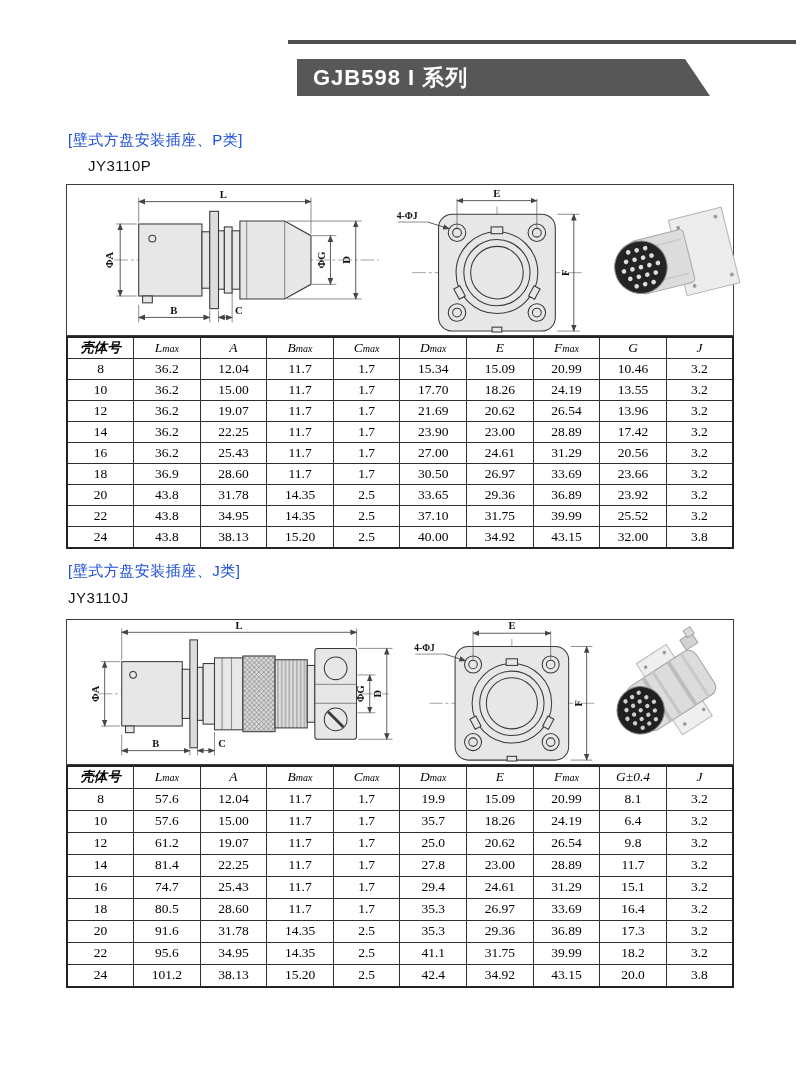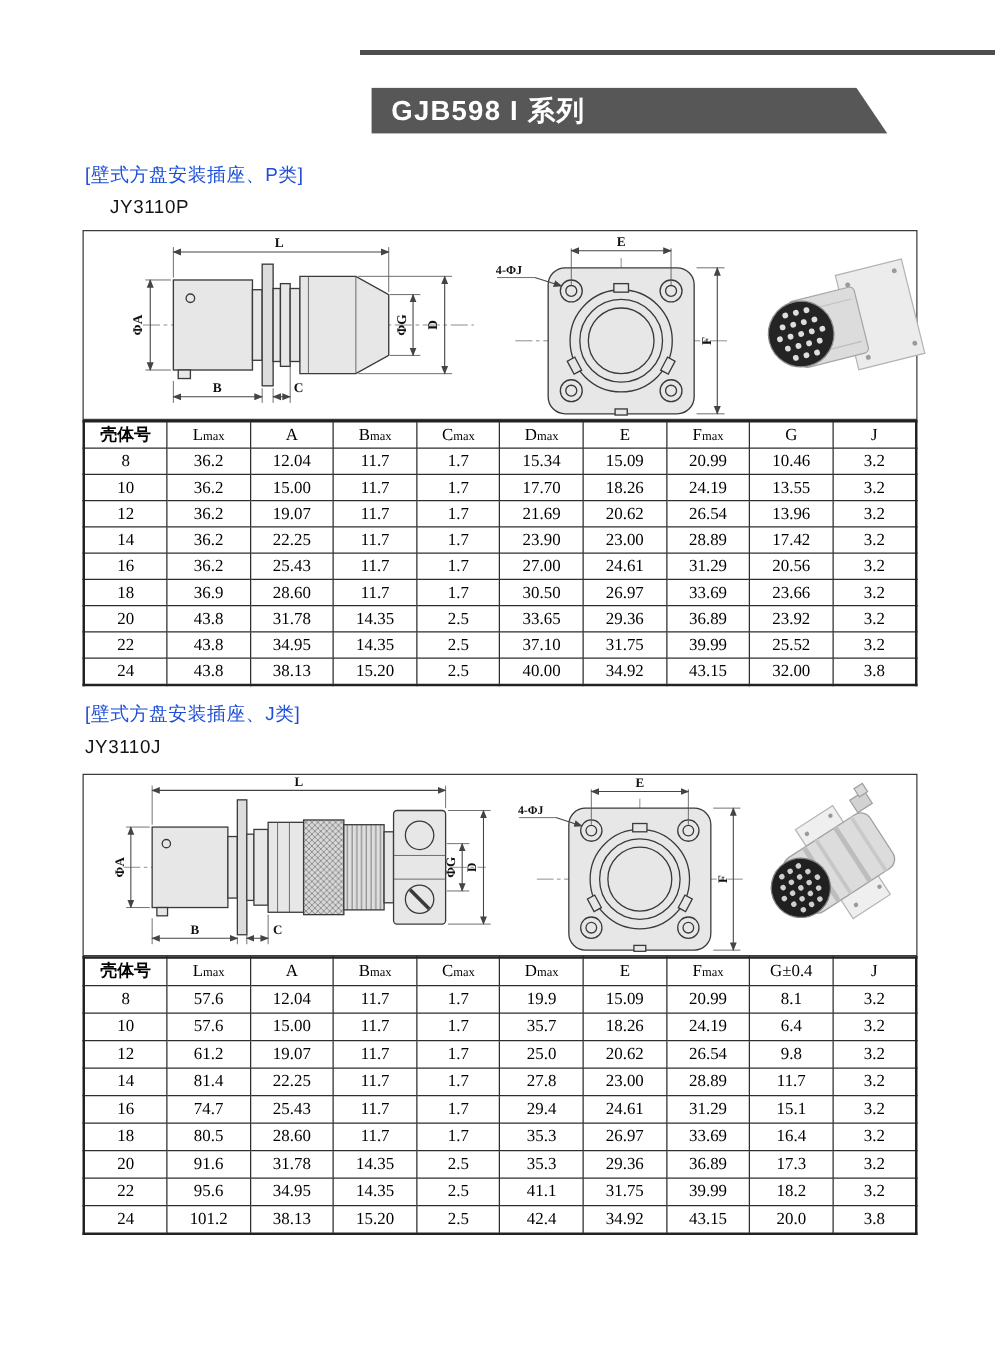--- a/index.html
+++ b/index.html
@@ -1,21 +1,21 @@
 <!DOCTYPE html>
 <html><head>
 <meta charset="utf-8">
 <style>
   html,body{margin:0;padding:0;background:#fff;}
   .page{position:relative;width:800px;height:1086px;background:#ffffff;
         font-family:"Liberation Sans",sans-serif;overflow:hidden;}
 
   .top-rule{position:absolute;left:288px;top:40px;width:508px;height:4px;background:#4e4e4e;}
 
-  .banner{position:absolute;left:297px;top:70px;width:413px;height:37px;background:#575757;
+  .banner{position:absolute;left:297px;top:59px;width:413px;height:37px;background:#575757;
           clip-path:polygon(0 0,388px 0,100% 100%,0 100%);
           color:#ffffff;font-weight:bold;font-size:22px;line-height:37px;text-indent:16px;letter-spacing:1px;}
 
   .sec-label{position:absolute;left:68px;font-size:15px;color:#1d4ed8;letter-spacing:.5px;}
   .model{position:absolute;left:68px;font-size:15px;color:#141414;letter-spacing:.5px;}
   #sec1-label{top:131px;} #sec1-model{top:157px;margin-left:20px;}
   #sec2-label{top:562px;} #sec2-model{top:589px;}
 
   .draw-box{position:absolute;left:66px;width:666px;border:1px solid #3c3c3c;background:#fff;}
   #box1{top:184px;height:150px;}
@@ -32,21 +32,21 @@
   text.dms{font-family:"Liberation Serif",serif;font-size:10px;font-weight:bold;fill:#111;}
 
   table.dims{position:absolute;left:66px;width:668px;border-collapse:collapse;table-layout:fixed;
              font-family:"Liberation Serif",serif;border:2px solid #222;}
   #table1{top:336px;} #table2{top:765px;}
   .dims th,.dims td{border:1px solid #2e2e2e;text-align:center;vertical-align:middle;
                     font-size:13.5px;color:#000;padding:0;line-height:1.1;}
   #table1 th,#table1 td{height:20px;}
   #table2 th,#table2 td{height:21px;}
   .dims th:first-child{font-weight:bold;font-family:"Liberation Sans",sans-serif;font-size:13px;}
-  .dims th{font-weight:normal;}
+  .dims th{font-weight:normal;font-style:italic;}
   .dims th .hm{font-size:13.5px;}
   .dims th .hs{font-size:10px;}
 </style>
 </head>
 <body>
 
 <div class="page">
 
   <div class="top-rule"></div>
   <div class="banner">GJB598 I 系列</div>

